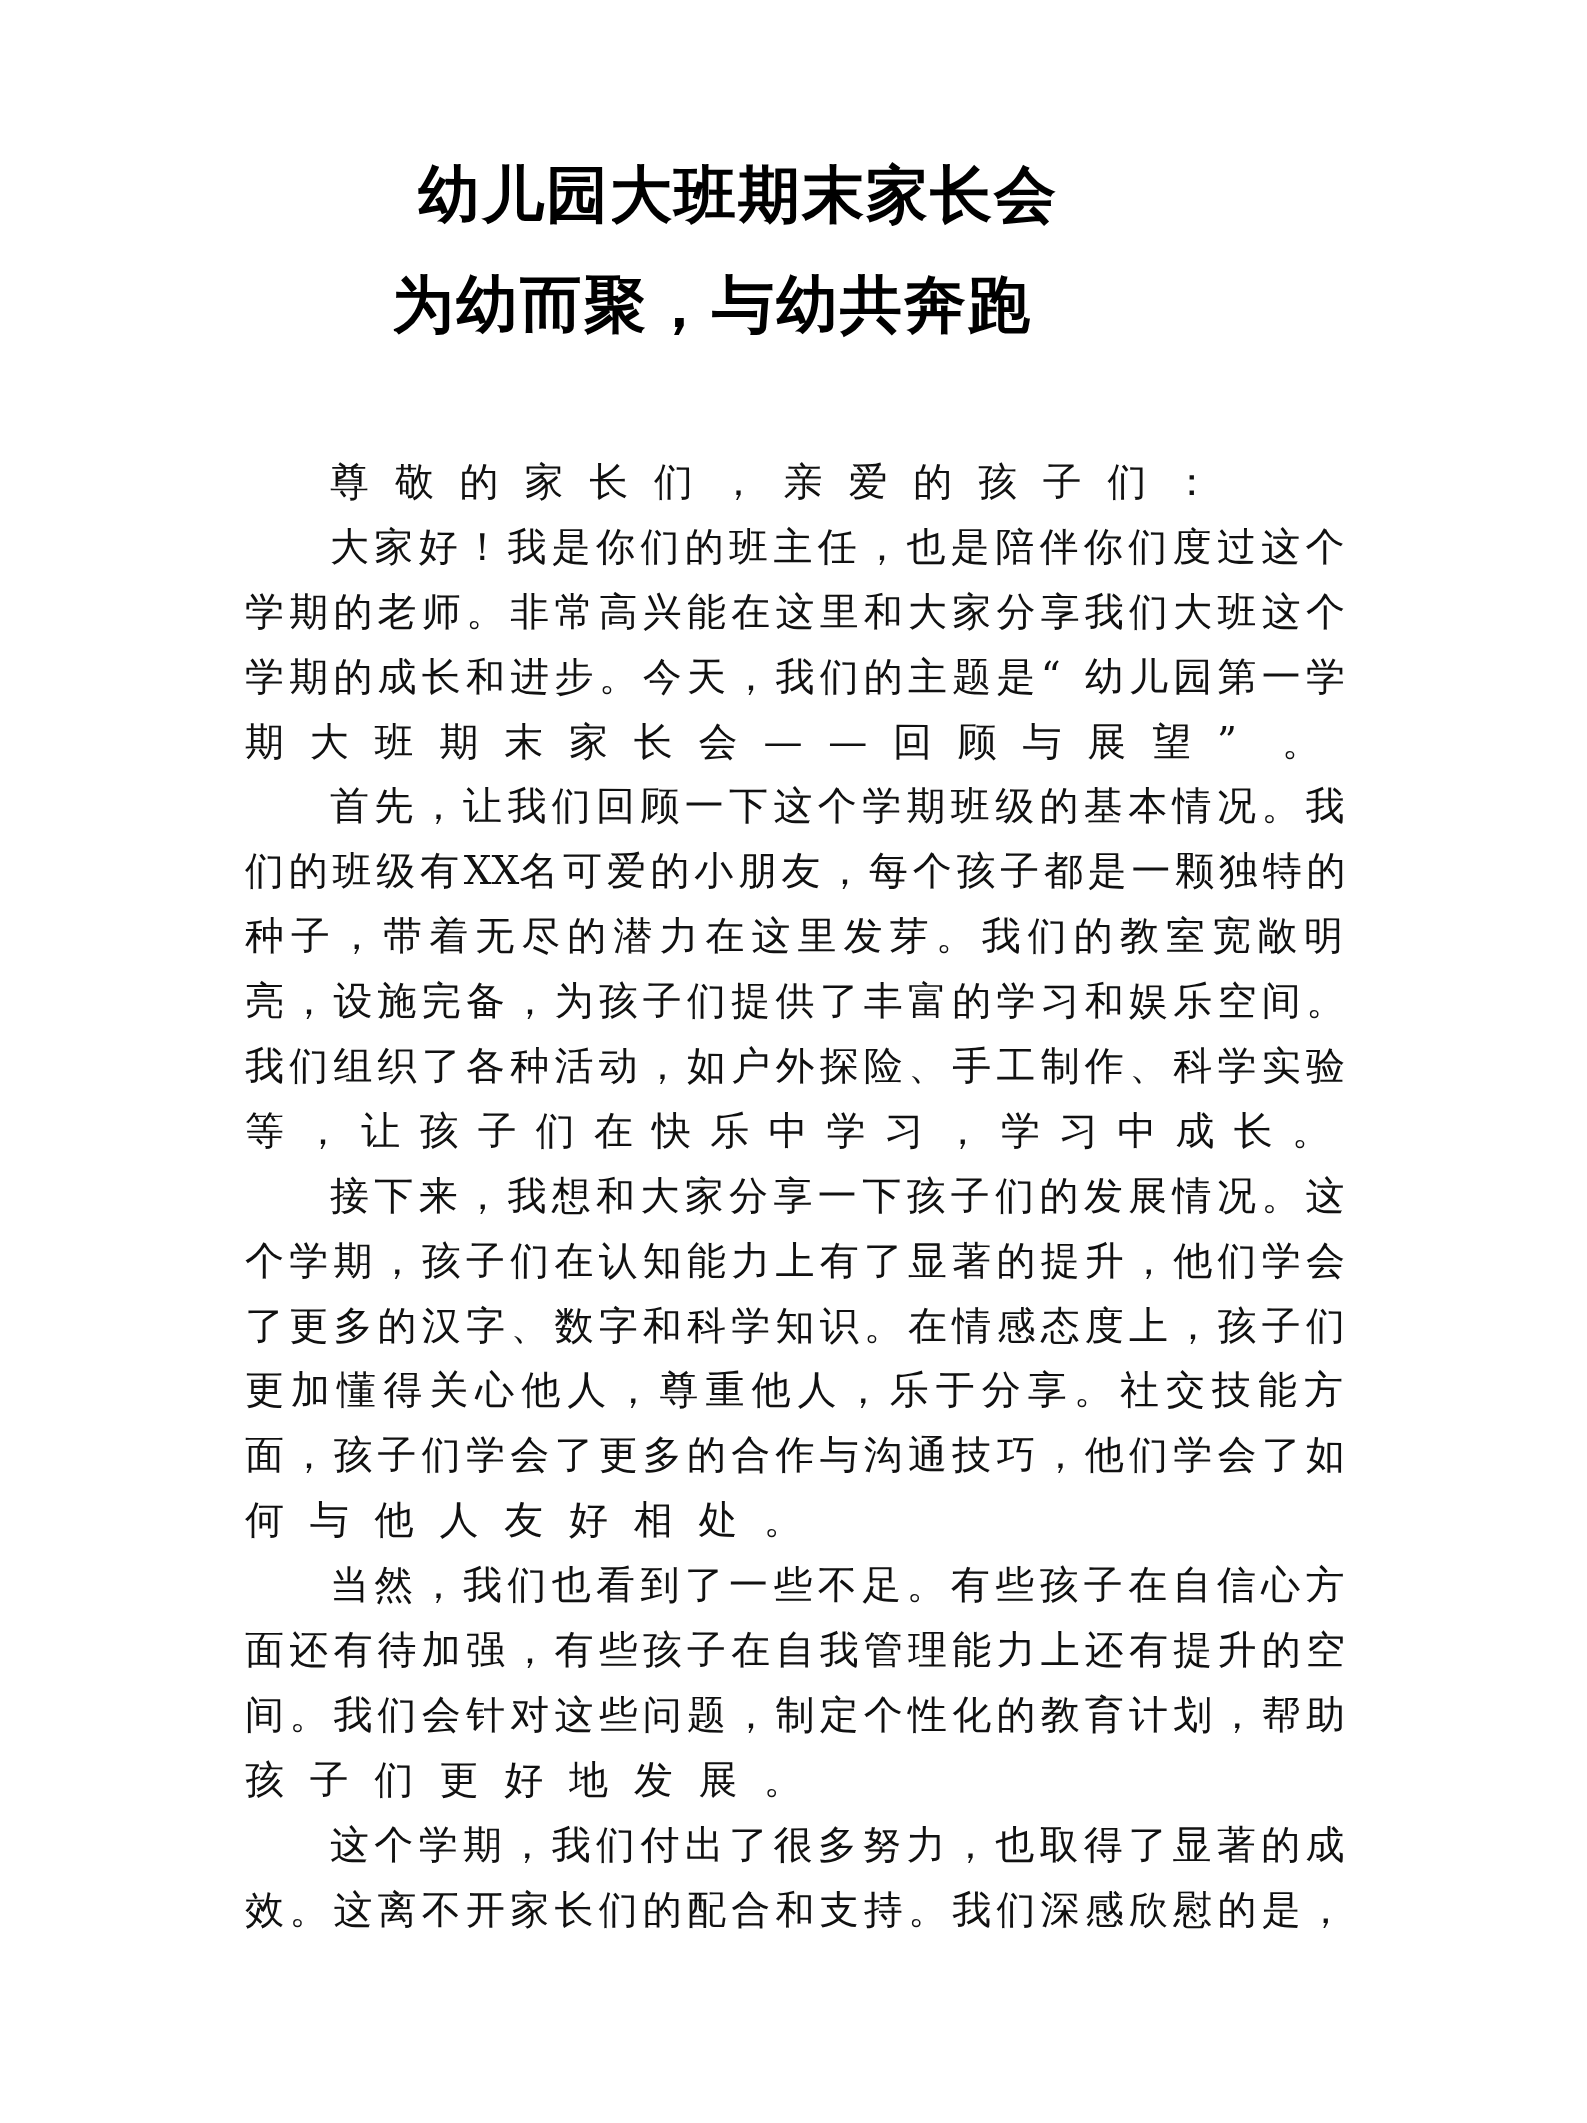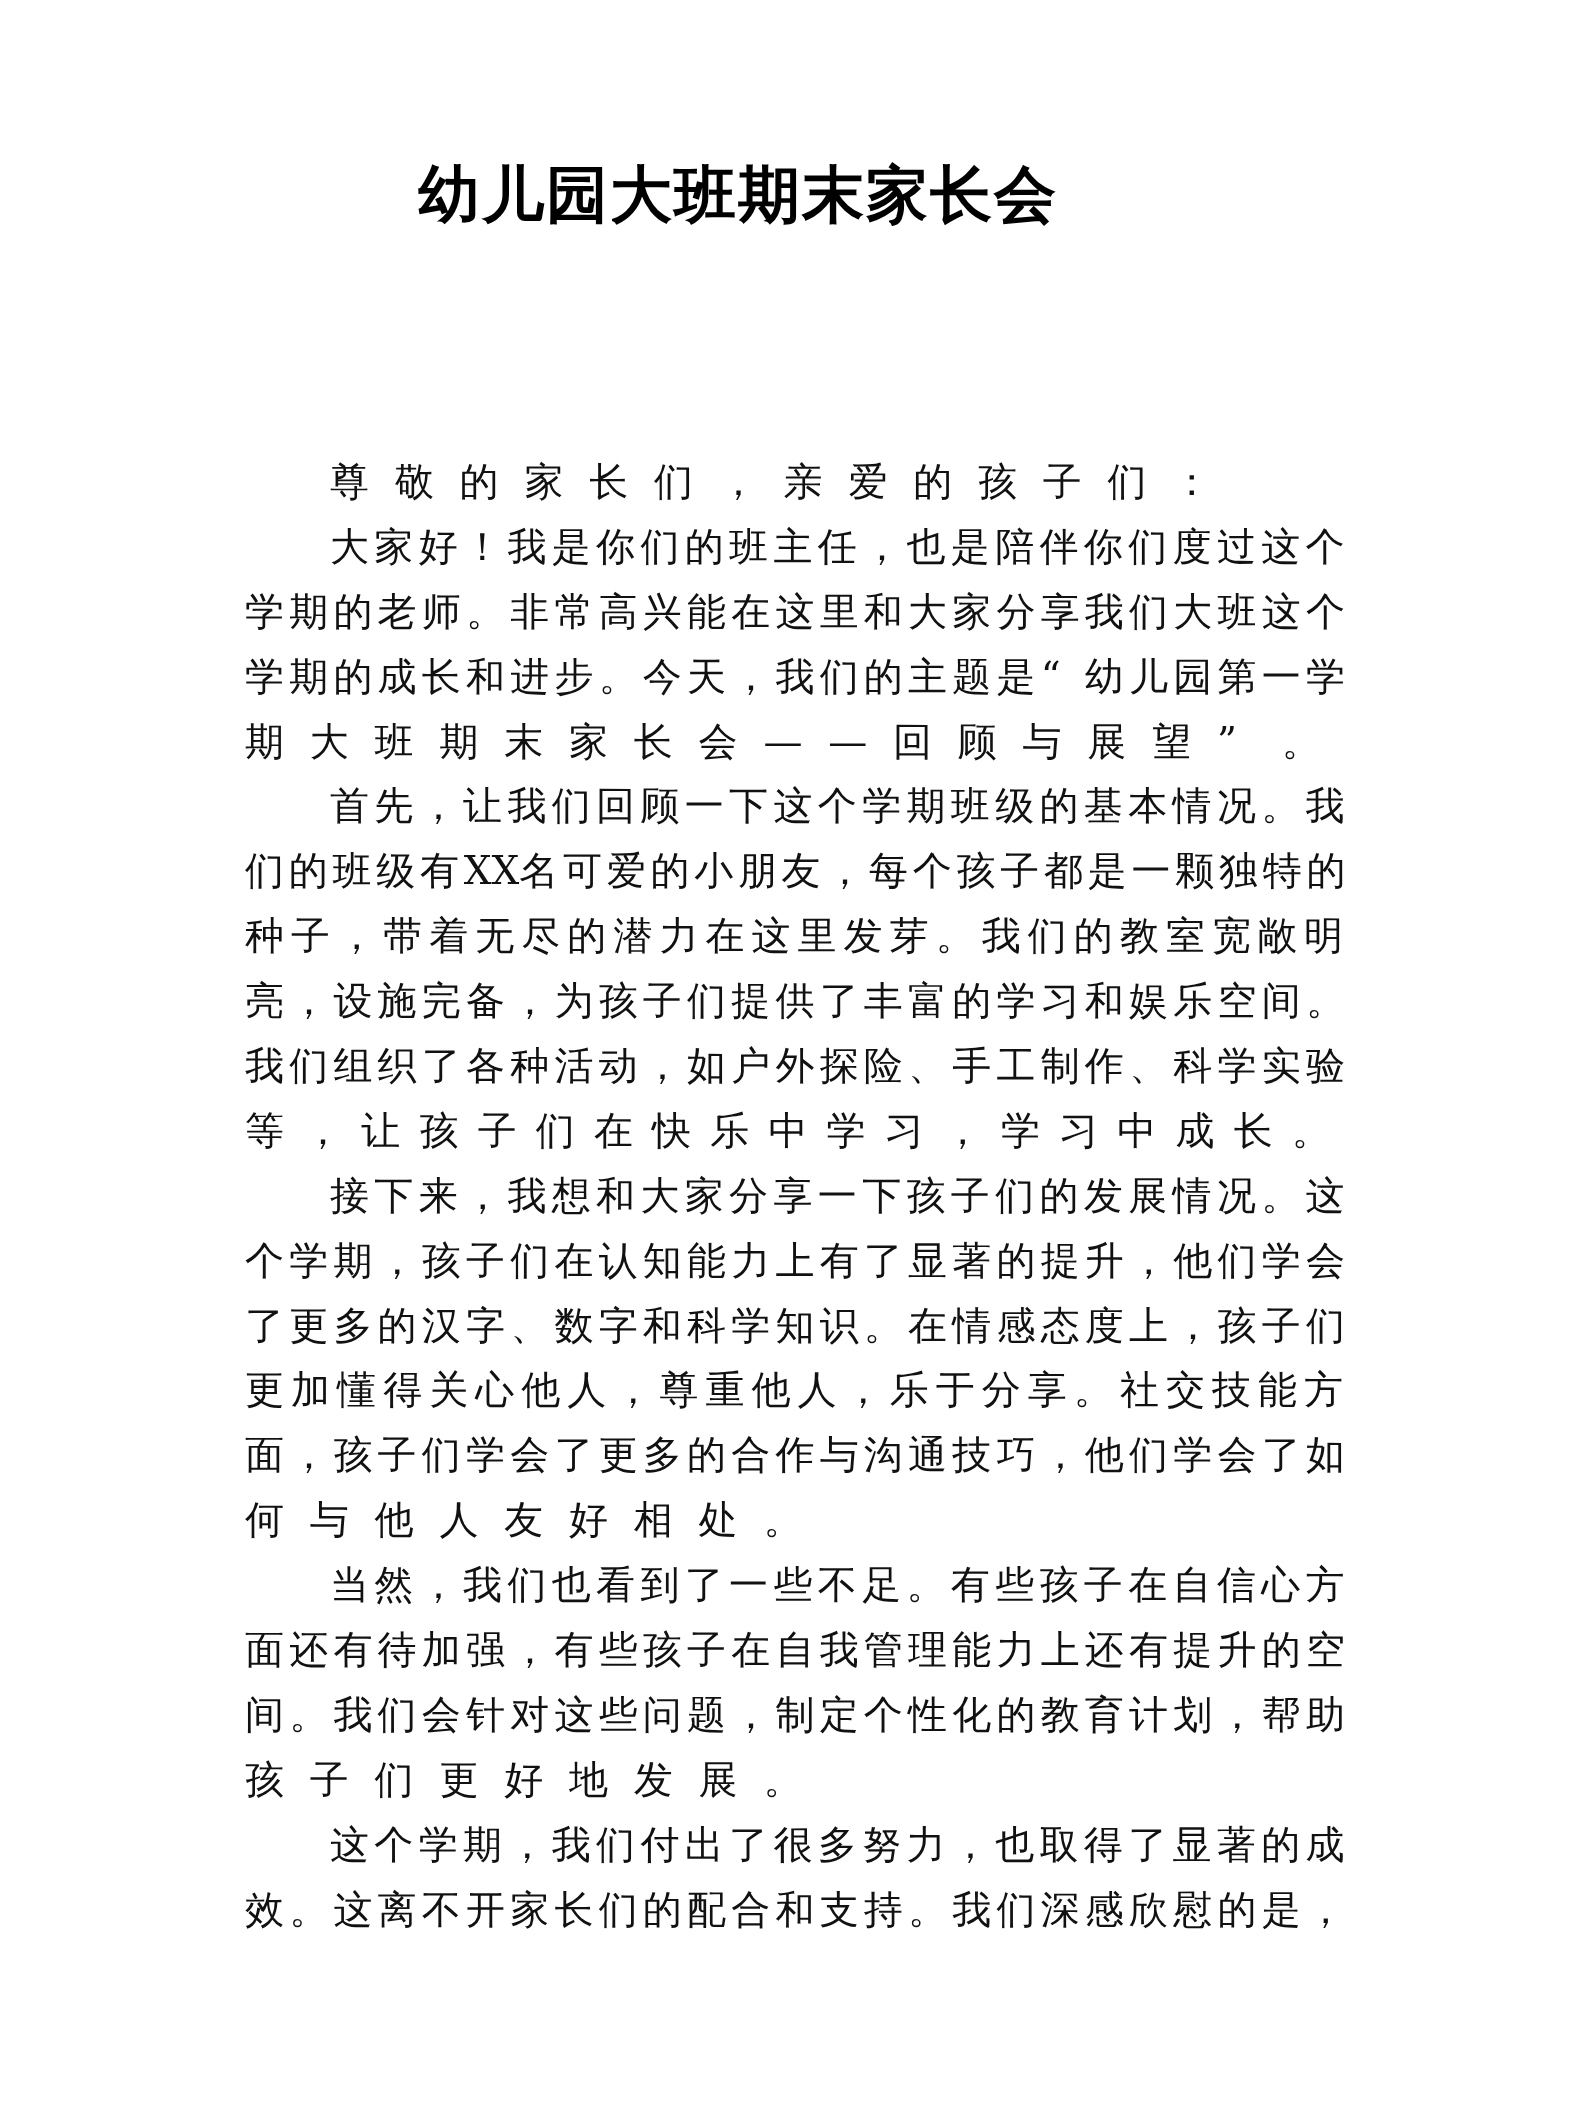--- a/index.html
+++ b/index.html
@@ -52,20 +52,21 @@
     .line.indent { padding-left: 85px; }
     .line.last { justify-content: flex-start; }
     .line span.ch { display: inline-block; width: 64.8px; text-align: left; }
     .line.last span.ch { width: 64.8px; }
   </style>
 </head>
 <body>
 
 <div class="page">
   <div class="title t1">幼儿园大班期末家长会</div>
+  <div class="title t2">为幼而聚，与幼共奔跑</div>
 
   <div class="body-text">
 
     <div class="line indent last">
         <span class="ch">尊</span>
         <span class="ch">敬</span>
         <span class="ch">的</span>
         <span class="ch">家</span>
         <span class="ch">长</span>
         <span class="ch">们</span>

